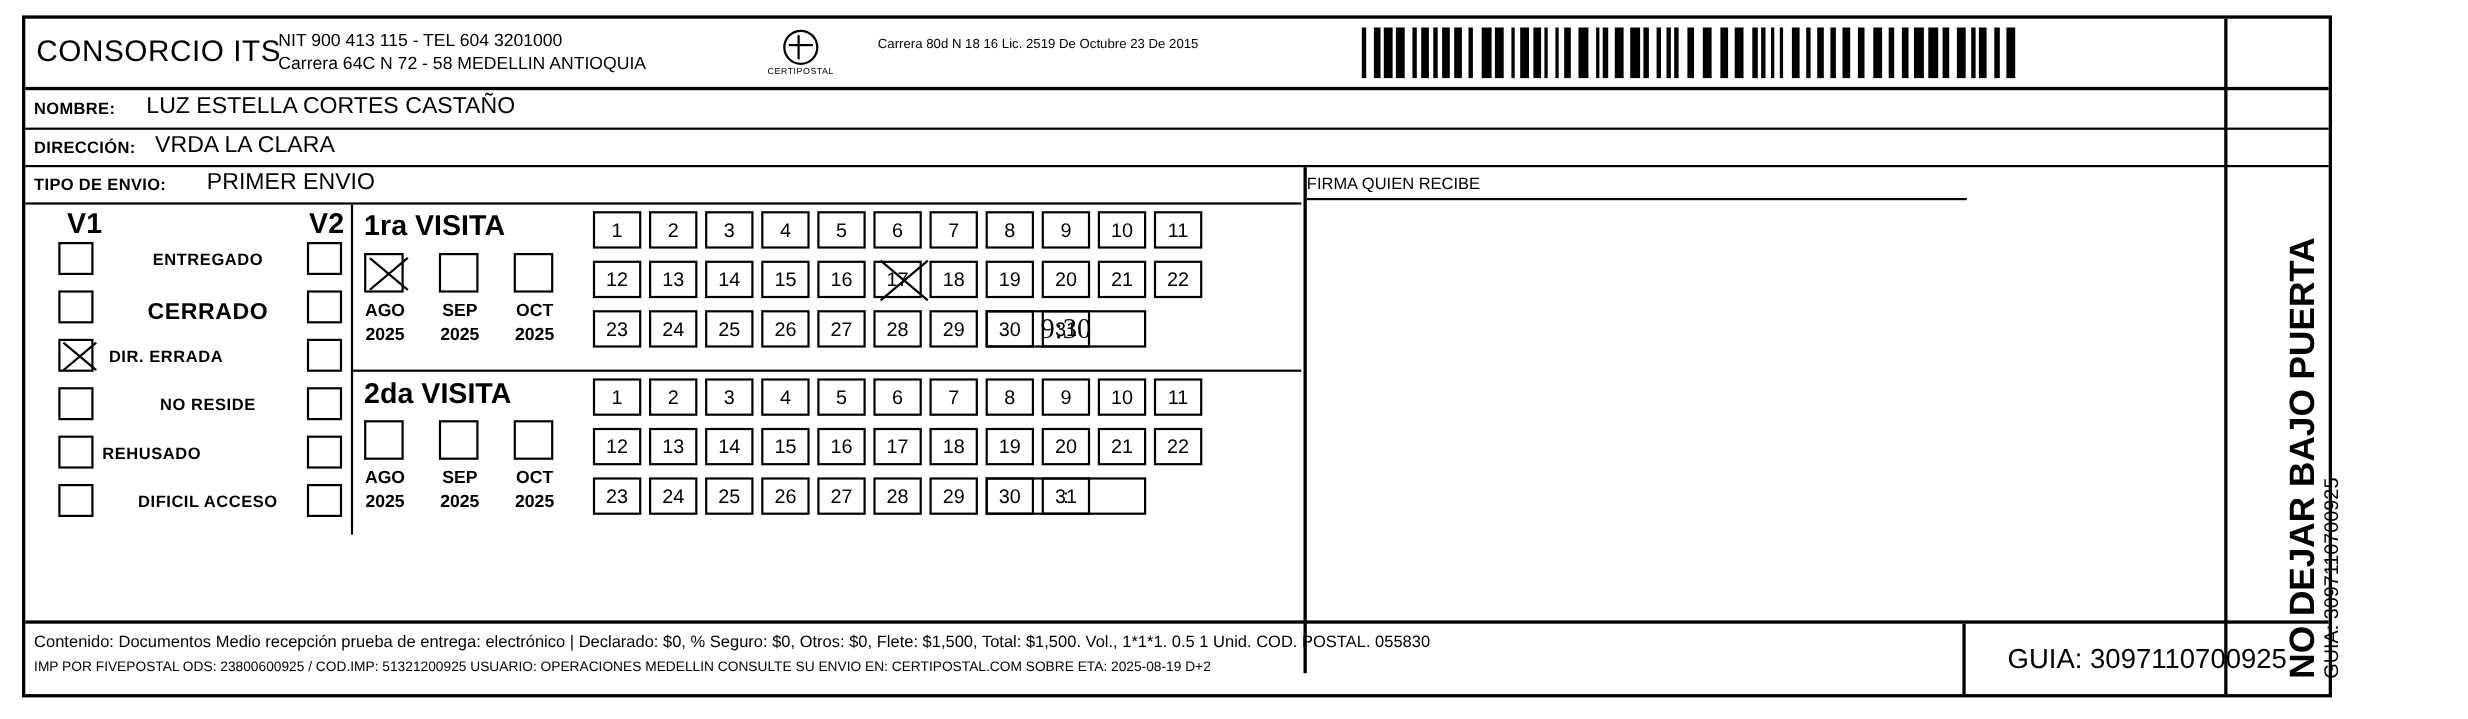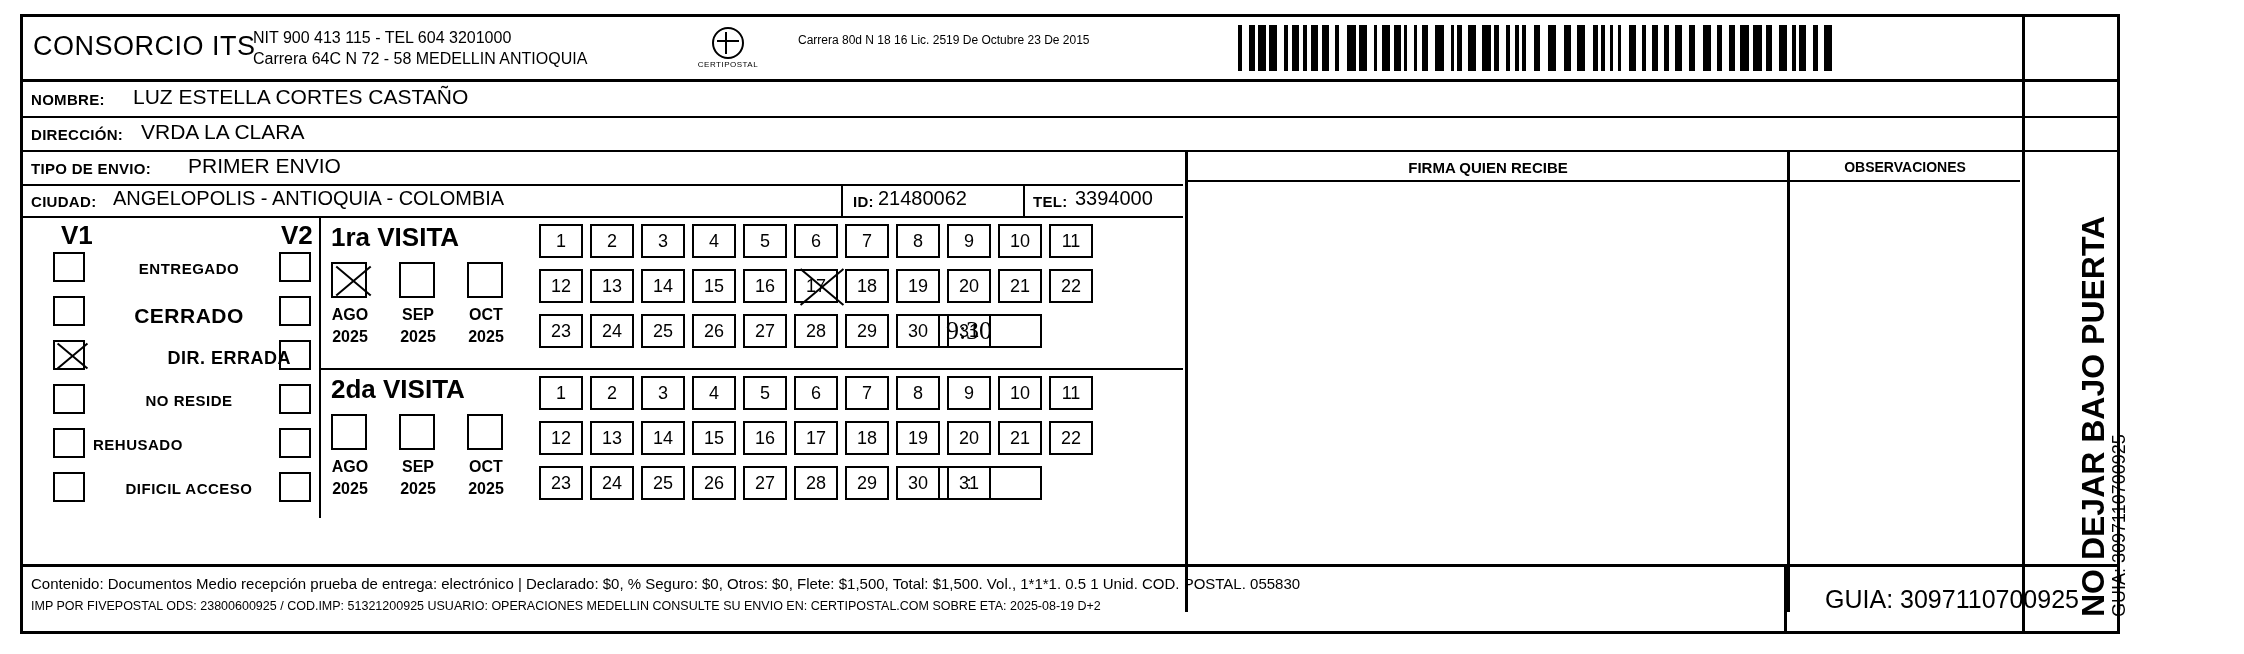--- a/index.html
+++ b/index.html
@@ -135,46 +135,36 @@
     <div class="body" style="position:relative;height:460px">
 
       <div class="left">
 
         <div class="row" style="height:32px;border-right:0">
           <span class="cell-txt k" style="top:8px">TIPO DE ENVIO:</span>
           <span class="cell-txt v" style="left:165px;top:2px">PRIMER ENVIO</span>
         </div>
 
 
-        <div class="row" style="height:30px">
-          <span class="cell-txt k" style="top:7px">CIUDAD:</span>
-          <span class="cell-txt v" style="left:90px;top:1px;font-size:20px">ANGELOPOLIS - ANTIOQUIA - COLOMBIA</span>
-          <div class="vline" style="left:818px;top:0;height:30px"></div>
-          <span class="cell-txt k" style="left:830px;top:7px">ID:</span>
-          <span class="cell-txt v" style="left:855px;top:1px;font-size:20px">21480062</span>
-          <div class="vline" style="left:1000px;top:0;height:30px"></div>
-          <span class="cell-txt k" style="left:1010px;top:7px">TEL:</span>
-          <span class="cell-txt v" style="left:1052px;top:1px;font-size:20px">3394000</span>
-        </div>
 
         <div style="position:relative;height:300px">
 
           <div style="position:absolute;left:0;top:0;width:296px;height:300px">
             <div class="visit-num" style="position:absolute;left:38px;top:2px">V1</div>
             <div class="visit-num" style="position:absolute;left:258px;top:2px">V2</div>
             <div id="status-list">
                 <div class="chk" style="position: absolute; left: 30px; top: 34px; width: 32px; height: 30px;"></div>
                 <div class="chk" style="position: absolute; left: 256px; top: 34px; width: 32px; height: 30px;"></div>
                 <div style="position: absolute; left: 76px; top: 42px; width: 180px; text-align: center; font-size: 15px; font-weight: bold; letter-spacing: 0.5px;">ENTREGADO</div>
                 <div class="chk" style="position: absolute; left: 30px; top: 78px; width: 32px; height: 30px;"></div>
                 <div class="chk" style="position: absolute; left: 256px; top: 78px; width: 32px; height: 30px;"></div>
                 <div style="position: absolute; left: 76px; top: 86px; width: 180px; text-align: center; font-size: 21px; font-weight: bold; letter-spacing: 0.5px;">CERRADO</div>
                 <div class="chk mark" style="position: absolute; left: 30px; top: 122px; width: 32px; height: 30px;"></div>
                 <div class="chk" style="position: absolute; left: 256px; top: 122px; width: 32px; height: 30px;"></div>
-                <div style="position: absolute; left: 88px; top: 130px; width: 180px; text-align: right; font-size: 18px; font-weight: bold; letter-spacing: 0.5px;">DIR. ERRADA</div>
+                <div style="position: absolute; left: 76px; top: 130px; width: 180px; text-align: left; font-size: 15px; font-weight: bold; letter-spacing: 0.5px;">DIR. ERRADA</div>
                 <div class="chk" style="position: absolute; left: 30px; top: 166px; width: 32px; height: 30px;"></div>
                 <div class="chk" style="position: absolute; left: 256px; top: 166px; width: 32px; height: 30px;"></div>
                 <div style="position: absolute; left: 76px; top: 174px; width: 180px; text-align: center; font-size: 15px; font-weight: bold; letter-spacing: 0.5px;">NO RESIDE</div>
                 <div class="chk" style="position: absolute; left: 30px; top: 210px; width: 32px; height: 30px;"></div>
                 <div class="chk" style="position: absolute; left: 256px; top: 210px; width: 32px; height: 30px;"></div>
                 <div style="position: absolute; left: 70px; top: 218px; width: 180px; font-size: 15px; font-weight: bold; letter-spacing: 0.5px;">REHUSADO</div>
                 <div class="chk" style="position: absolute; left: 30px; top: 254px; width: 32px; height: 30px;"></div>
                 <div class="chk" style="position: absolute; left: 256px; top: 254px; width: 32px; height: 30px;"></div>
                 <div style="position: absolute; left: 76px; top: 262px; width: 180px; text-align: center; font-size: 15px; font-weight: bold; letter-spacing: 0.5px;">DIFICIL ACCESO</div>
               </div>
@@ -268,28 +258,24 @@
                 <div class="daybox" style="position: absolute; left: 524px; top: 96px;">29</div>
                 <div class="daybox" style="position: absolute; left: 575px; top: 96px;">30</div>
                 <div class="daybox" style="position: absolute; left: 626px; top: 96px;">31</div>
                 <div class="daybox" style="position: absolute; left: 575px; top: 96px; width: 146px;"><span class="">:</span></div>
               </div>
             </div>
         </div>
       </div>
 
       <div class="right-sign">
-        <div style="position:absolute;left:0;right:0;top:0;height:30px;border-bottom:2px solid #000;text-align:center;font-size:15px;font-weight:bold;padding-top:7px;box-sizing:border-box">FIRMA QUIEN RECIBE</div>
+        <div style="position:absolute;left:0;right:0;top:0;height:30px;border-bottom:2px solid #000;text-align:left;font-size:15px;font-weight:normal;padding-top:7px;box-sizing:border-box">FIRMA QUIEN RECIBE</div>
         <div style="position:absolute;left:0;right:0;top:32px;bottom:0"></div>
       </div>
 
-      <div class="obs">
-        <div style="position:absolute;left:0;right:0;top:0;height:30px;border-bottom:2px solid #000;text-align:center;font-size:14px;font-weight:bold;padding-top:7px;box-sizing:border-box">OBSERVACIONES</div>
-        <div style="position:absolute;left:0;right:0;top:32px;bottom:0"></div>
-      </div>
     </div>
 
     <div class="foot">
       <div class="foot-txt">
         <div>Contenido: Documentos Medio recepción prueba de entrega: electrónico | Declarado: $0, % Seguro: $0, Otros: $0, Flete: $1,500, Total: $1,500. Vol., 1*1*1. 0.5  1 Unid. COD. POSTAL. 055830</div>
         <div class="small">IMP POR FIVEPOSTAL ODS: 23800600925 / COD.IMP: 51321200925 USUARIO: OPERACIONES MEDELLIN CONSULTE SU ENVIO EN: CERTIPOSTAL.COM SOBRE ETA: 2025-08-19 D+2</div>
       </div>
       <div class="guia-box">GUIA: 3097110700925</div>
     </div>
 

